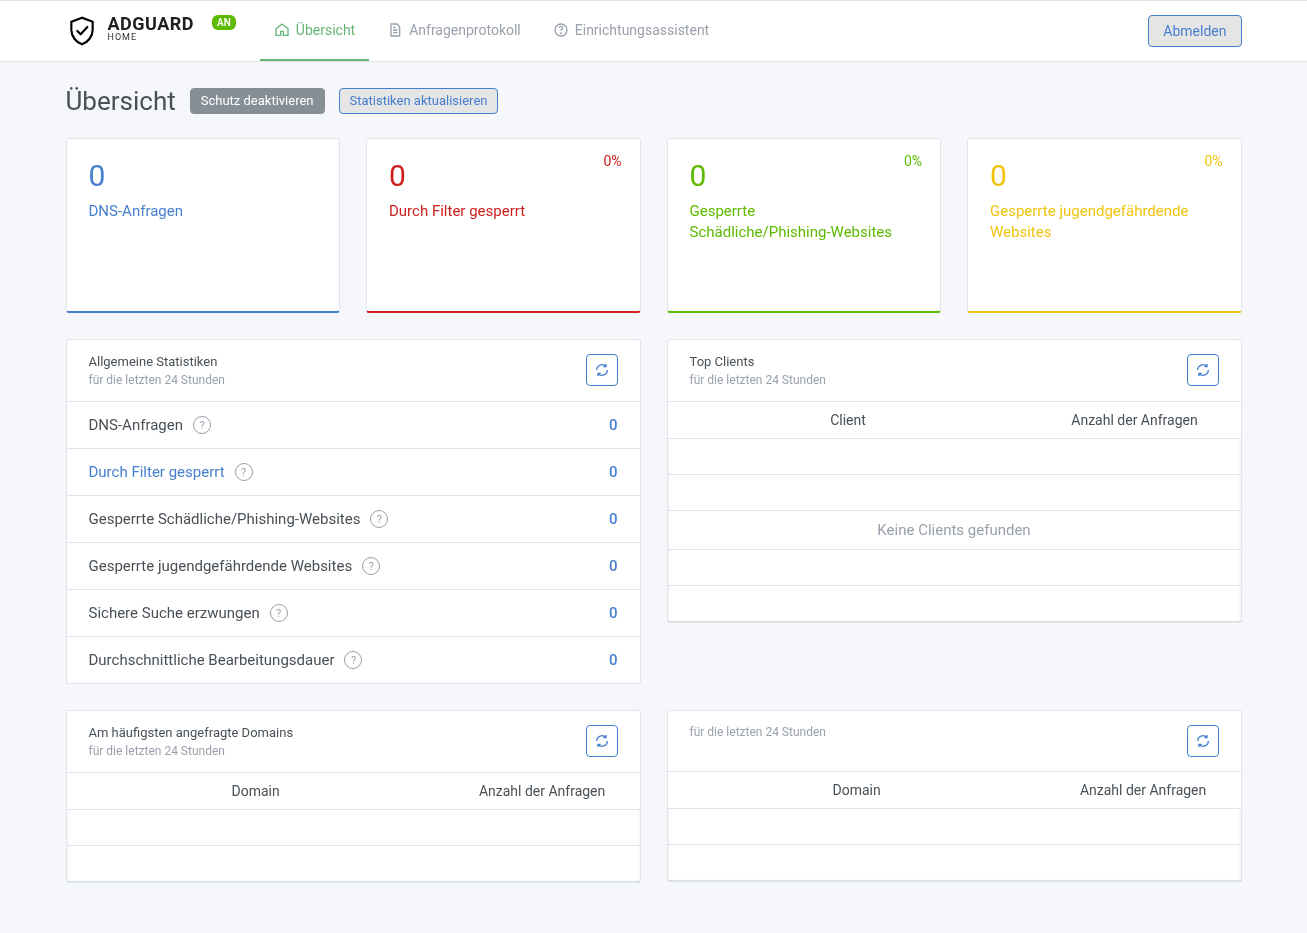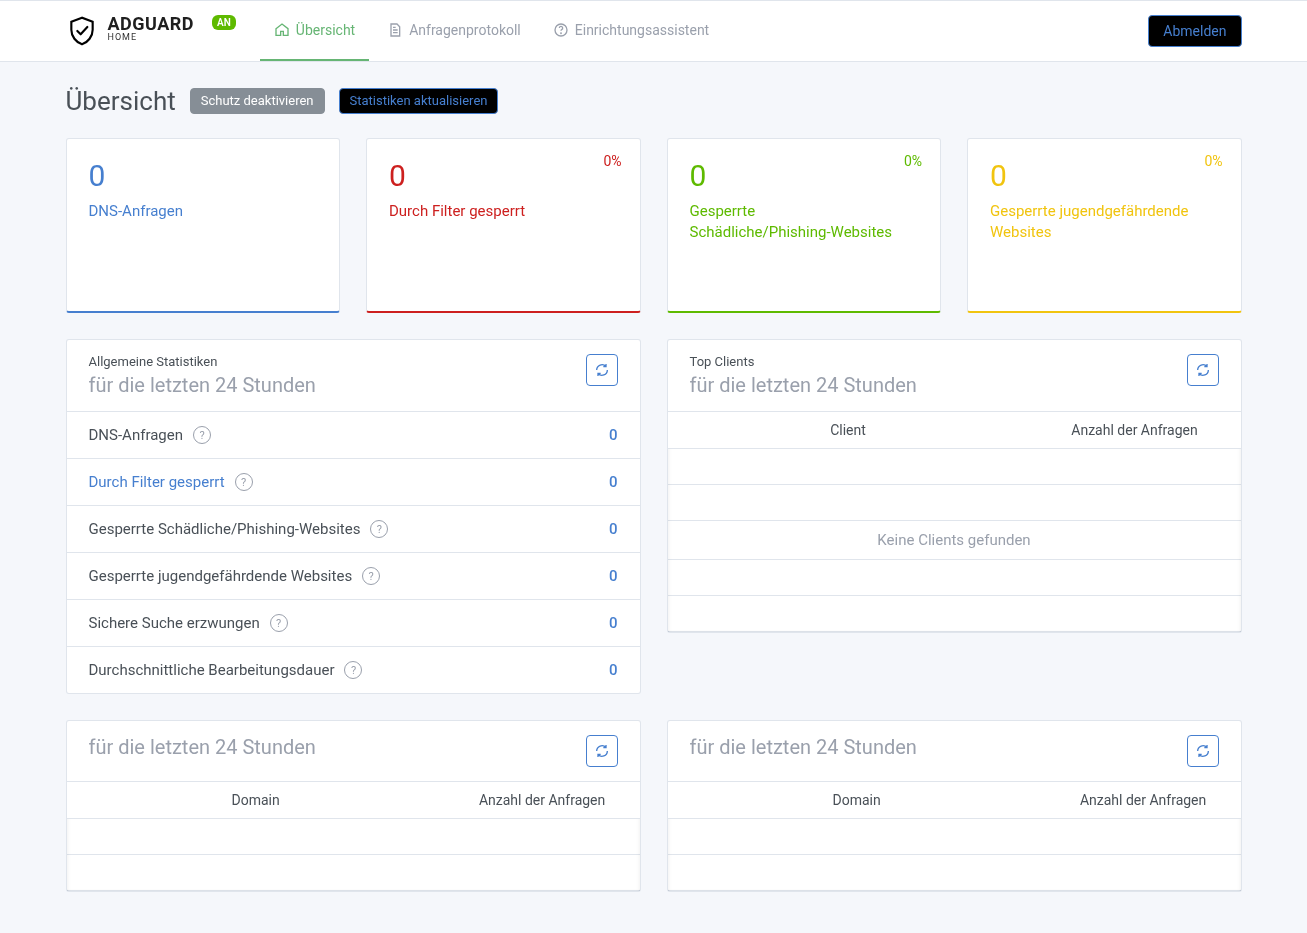--- a/index.html
+++ b/index.html
@@ -74,21 +74,21 @@
     padding:7px 14px;
     font-size:14px;
     border-radius:4px;
     cursor:pointer;
     text-decoration:none;
     line-height:1.2;
   }
   .btn-outline-primary {
     color: var(--color-blue);
     border:1px solid var(--color-blue);
-    background:#000000;
+    background:#e5e5e5;
   }
   .btn-gray {
     color:#fff;
     background:#868e96;
     border:1px solid #868e96;
   }
   
   .container { max-width:1200px; margin:0 auto; padding:24px 12px 40px; }
   .page-head { display:flex; align-items:center; gap:14px; margin-bottom:22px; }
   .page-title { font-size:26px; font-weight:400; margin:0; color:#495057; }
@@ -133,21 +133,21 @@
     border-radius:3px;
   }
   .panel-head {
     padding:14px 22px;
     border-bottom:1px solid var(--panel-border);
     display:flex;
     align-items:flex-start;
     justify-content:space-between;
   }
   .panel-title { font-size:13px; font-weight:400; margin:0 0 4px; }
-  .panel-sub   { font-size:20px; color: var(--text-muted); }
+  .panel-sub   { font-size:12px; color: var(--text-muted); }
   .refresh-btn {
     width:32px; height:32px;
     border:1px solid var(--color-blue);
     border-radius:4px;
     display:flex; align-items:center; justify-content:center;
     color: var(--color-blue);
     cursor:pointer;
     flex-shrink:0;
   }
   .refresh-btn svg { width:16px; height:16px; stroke:currentColor; fill:none; stroke-width:2; }
@@ -380,20 +380,21 @@
         </div>
       </div>
     </div>
   </div>
 
   <div class="cols">
     <div class="col">
       <div class="panel">
         <div class="panel-head">
           <div>
+            <h3 class="panel-title">Am häufigsten angefragte Domains</h3>
             <div class="panel-sub">für die letzten 24 Stunden</div>
           </div>
           <div class="refresh-btn">
             <svg viewBox="0 0 24 24">
                 <path d="M4 12a8 8 0 0 1 14-5.3M20 12a8 8 0 0 1-14 5.3M18 3v4h-4M6 21v-4h4"></path>
               </svg>
           </div>
         </div>
         <div class="table-wrap">
           <table class="data">

